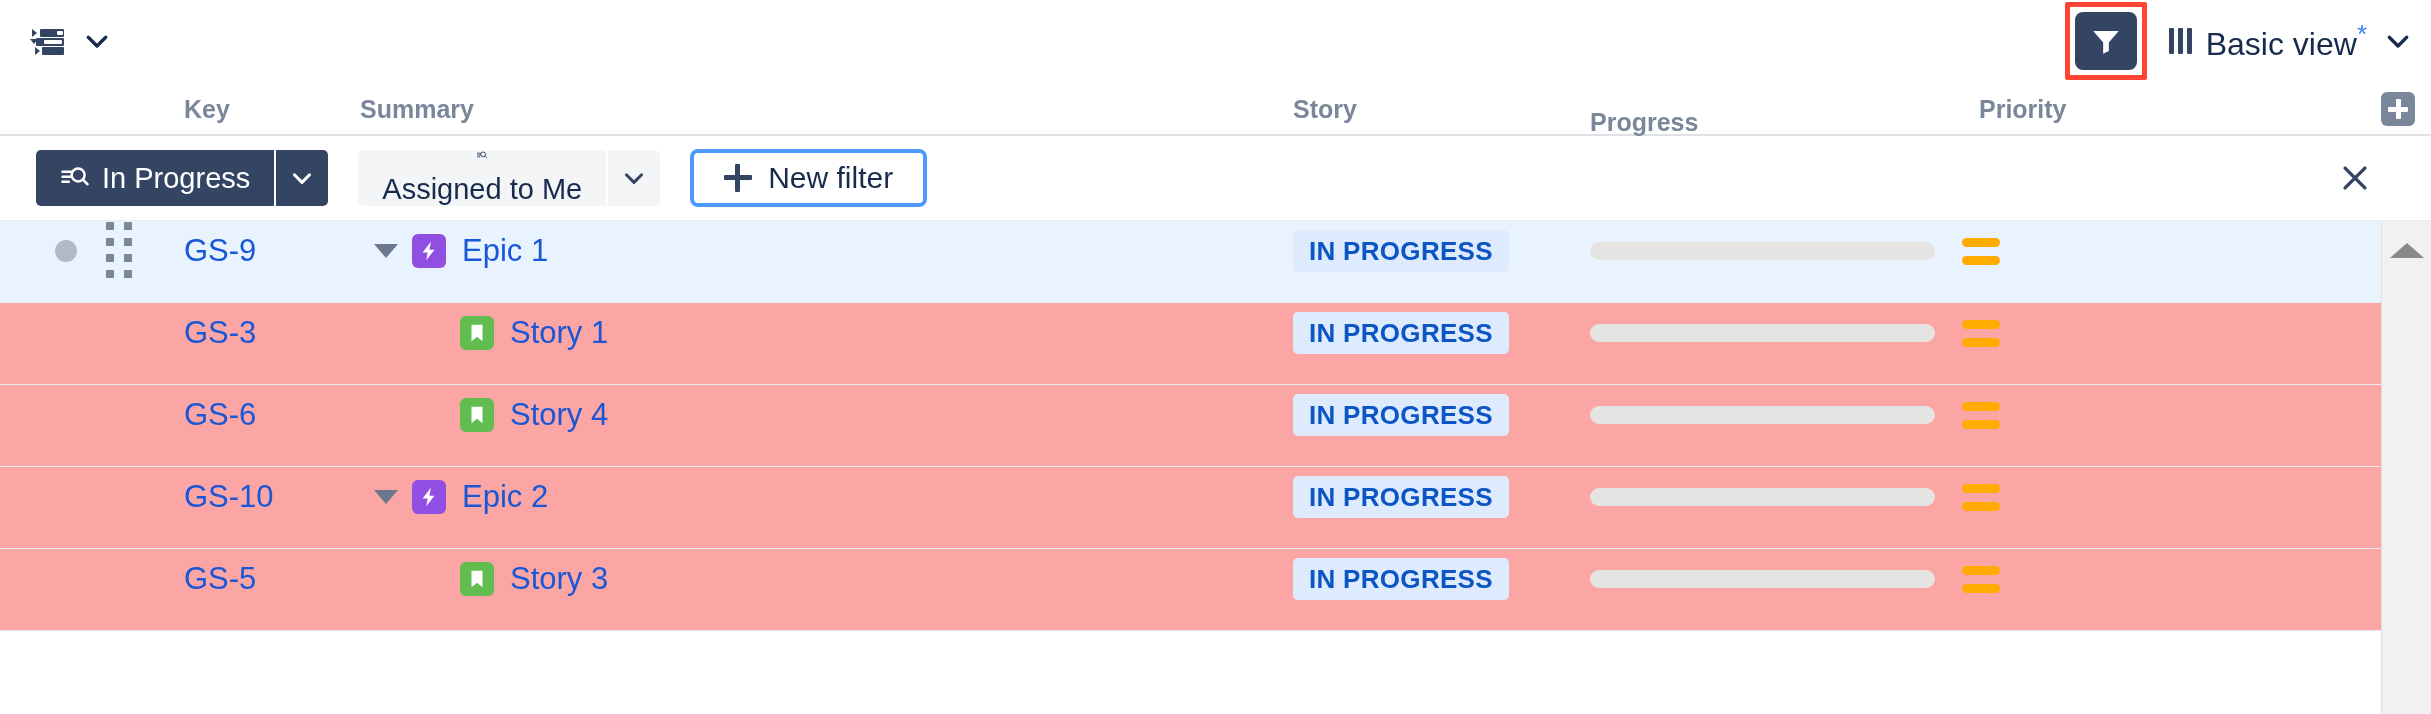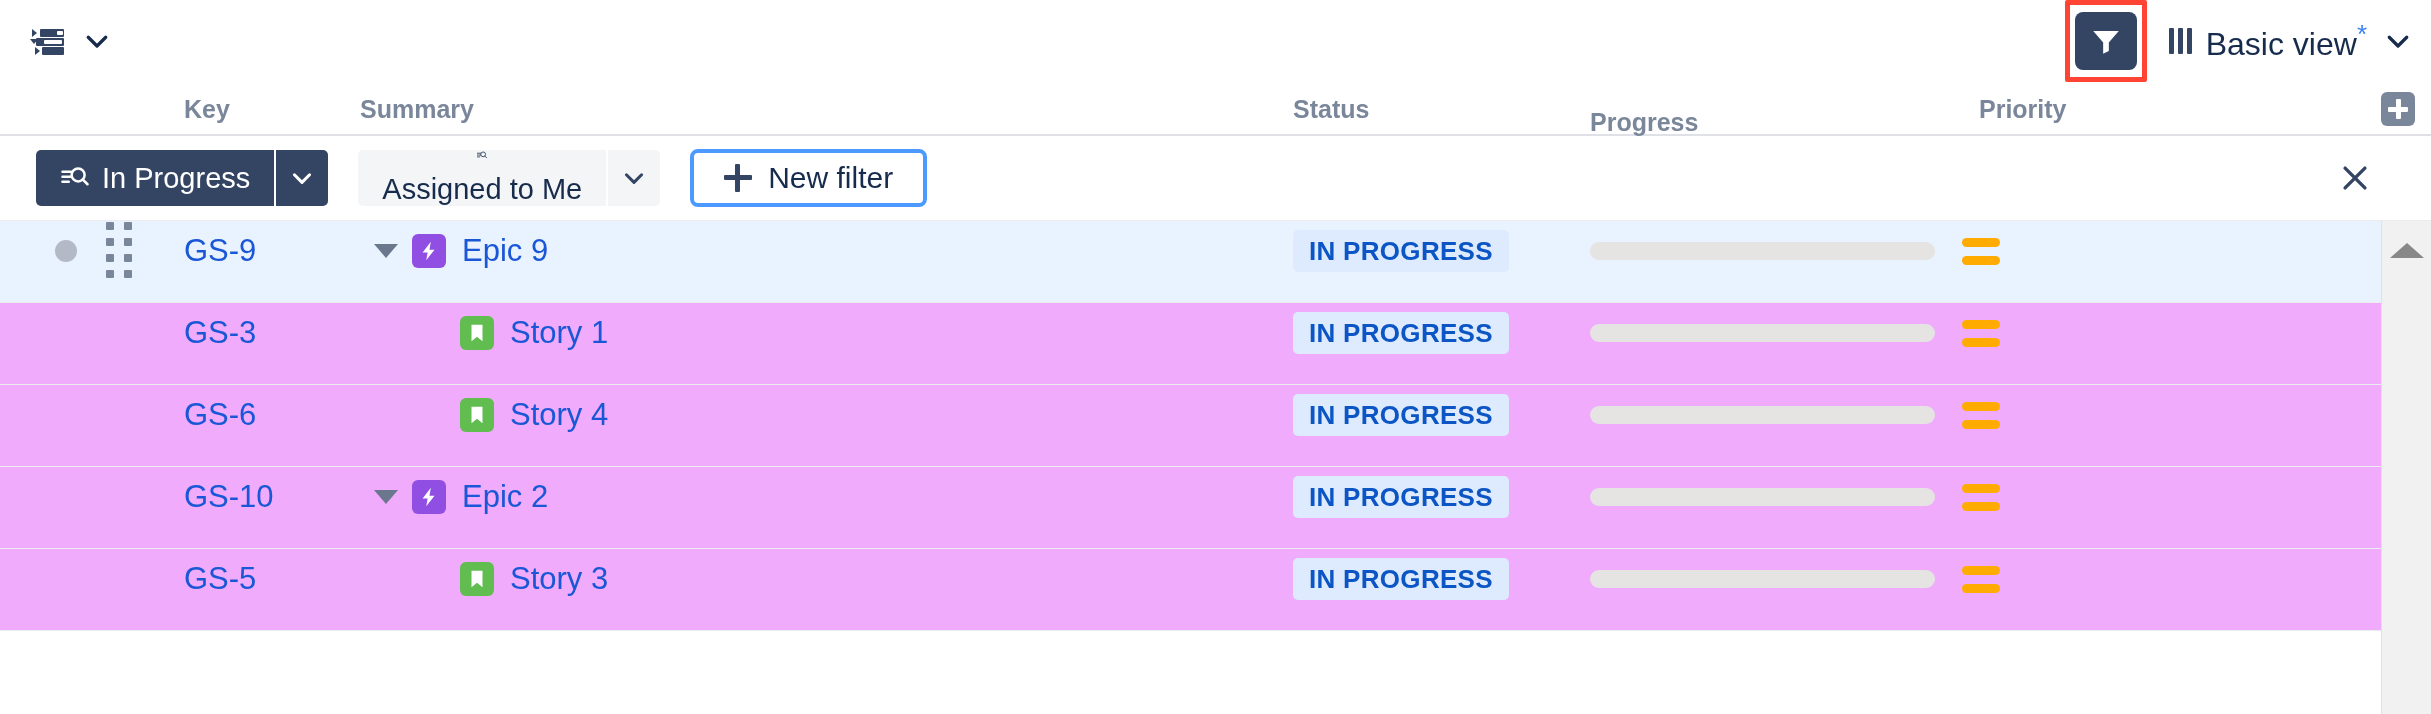--- a/index.html
+++ b/index.html
@@ -40,21 +40,21 @@
   .hierarchy-icon .t3 { left: 5px; top: 21px; border-width: 4px 0 4px 5px; border-color: transparent transparent transparent #344563; }
 
   .project-name {
     font-size: 38px; color: #172B4D; font-weight: 400;
     letter-spacing: -0.2px; white-space: nowrap;
   }
   .chev-title { margin-left: 4px; display: flex; align-items: center; }
 
   .topbar-right {
     position: absolute; right: 18px; top: 0; height: 82px;
-    display: flex; gap: 0;
+    display: flex; align-items: center; gap: 0;
   }
 
   .filter-highlight {
     border: 5px solid #FF4433; background: #ffffff;
     padding: 5px; border-radius: 2px;
     display: flex; align-items: center; justify-content: center;
   }
   .filter-btn {
     width: 62px; height: 58px; background: #344563;
     border-radius: 8px; display: flex; align-items: center; justify-content: center;
@@ -145,21 +145,21 @@
     cursor: pointer;
   }
 
   
   .rows {
     position: absolute; top: 221px; left: 0; width: 2381px; height: 493px;
     background: #ffffff; overflow: hidden;
   }
   .row {
     position: relative; height: 82px; width: 2381px;
-    border-bottom: 1px solid #EBECF0; background: #f0abfc;
+    border-bottom: 1px solid #EBECF0; background: #fca5a5;
   }
   .row.selected { background: #E9F2FF; }
 
   .row .cell { position: absolute; top: 0; height: 60px; display: flex; align-items: center; }
 
   .c-dot      { left: 48px; width: 36px; justify-content: center; }
   .c-drag     { left: 100px; width: 40px; justify-content: center; }
   .c-key      { left: 184px; }
   .c-summary  { left: 360px; }
   .c-status   { left: 1293px; }
@@ -273,21 +273,21 @@
             <path d="M5 9l7 7 7-7" stroke="#172B4D" stroke-width="2.6" stroke-linecap="round" stroke-linejoin="round"></path>
           </svg>
         </span>
       </div>
     </div>
   </div>
 
   <div class="colheader">
     <span class="ch ch-key">Key</span>
     <span class="ch ch-summary">Summary</span>
-    <span class="ch ch-status">Status</span>
+    <span class="ch ch-status">Story</span>
     <span class="ch ch-progress">Progress</span>
     <span class="ch ch-priority">Priority</span>
     <div class="add-col-btn"></div>
   </div>
 
   <div class="filterbar">
 
     <div class="pill-group">
       <div class="pill dark">
         <svg width="30" height="30" viewBox="0 0 24 24" fill="none">
@@ -357,21 +357,21 @@
         <div class="cell c-summary">
           <div class="summary-inner">
             <span class="expand-caret">
               <span class="tri"></span>
             </span>
             <span class="type-icon epic">
               <svg width="22" height="22" viewBox="0 0 24 24">
                 <path d="M14 2L5 13.5h5.5L9 22l9-11.5h-5.5L14 2z" fill="#ffffff"></path>
               </svg>
             </span>
-            <a class="summary-link">Epic 9</a>
+            <a class="summary-link">Epic 1</a>
           </div>
         </div>
         <div class="cell c-status">
           <span class="status-badge">IN PROGRESS</span>
         </div>
         <div class="cell c-progress">
           <span class="progress-track"></span>
         </div>
         <div class="cell c-priority">
           <span class="prio-icon">

